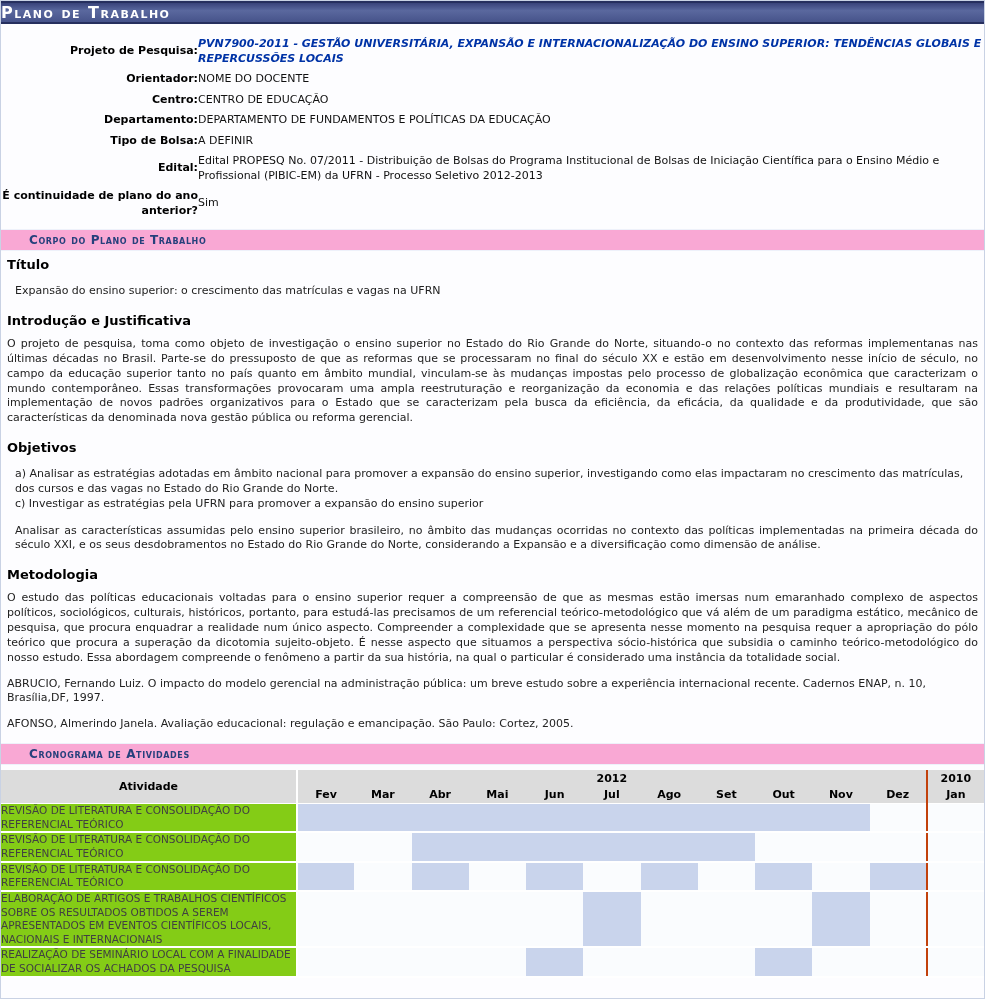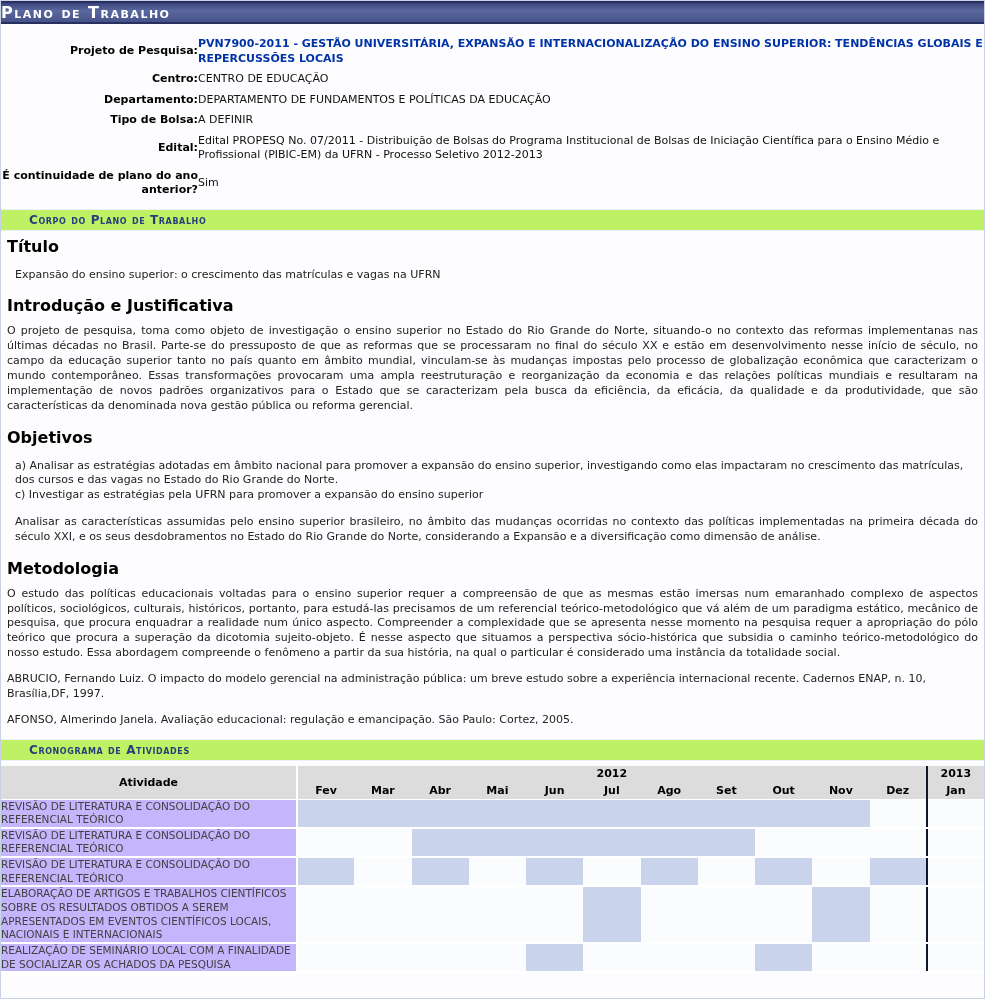--- a/index.html
+++ b/index.html
@@ -26,73 +26,77 @@
     text-align:left;line-height:19px;
   }
   
   table.details{border-collapse:collapse;width:100%;margin-top:10px;}
   table.details td{vertical-align:middle;padding:3px 0;line-height:1.32;}
   td.flabel{
     width:197px;text-align:right;font-weight:bold;color:#000;
     padding-right:5px;white-space:normal;
   }
   td.fvalue{padding-left:2px;padding-right:6px;color:#111;}
-  td.fvalue.link{color:#0033a6;font-weight:bold;}
+  td.fvalue.link{color:#0033a6;font-weight:bold;font-style:italic;}
   
   .section-bar{
-    background:#bef264;color:#26407c;font-weight:bold;font-size:12px;
+    background:#f9a8d4;color:#26407c;font-weight:bold;font-size:12px;
     font-variant:small-caps;letter-spacing:.6px;
     padding:3px 16px 3px 28px;margin-top:8px;
     border-top:1px solid #eef1fa;border-bottom:1px solid #eef1fa;
   }
   
   .corpo{padding:0 6px;}
-  .bheading{font-weight:bold;font-size:16px;color:#000;margin:14px 0 9px 0;}
+  .bheading{font-weight:bold;font-size:13px;color:#000;margin:14px 0 9px 0;}
   .bheading.first{margin-top:6px;}
   .bpara{margin:0 0 11px 0;line-height:1.35;white-space:pre-line;}
   .bpara.indent{padding-left:8px;margin-top:12px;}
   .bpara.justify{text-align:justify;}
   
   table.gantt{
     border-collapse:collapse;table-layout:fixed;width:100%;margin-top:5px;
   }
   table.gantt col.c-act{width:296px;}
   table.gantt th,table.gantt td{padding:0;margin:0;}
   table.gantt thead th{
     background:#dcdcdc;color:#000;font-size:11px;font-weight:bold;
   }
   th.year{font-size:12px;height:16px;}
   th.month{height:17px;border-bottom:1px solid #fff;}
   th.act-head{
     text-align:center;padding-left:4px;font-size:12px;
     border-right:2px solid #fff;border-bottom:1px solid #fff;
   }
   td.act{
-    background:#c4b5fd;color:#414141;font-size:10.5px;line-height:1.3;
+    background:#84cc16;color:#414141;font-size:10.5px;line-height:1.3;
     text-align:left;padding:2px 2px 2px 4px;
     border-right:2px solid #fff;border-bottom:2px solid #fff;
     word-wrap:break-word;
   }
   td.mcell{border-bottom:2px solid #fff;}
   td.mcell.on{background:#c9d4ec;}
   td.mcell.off{background:#fafcfe;}
-  .gap-right{border-right:2px solid #0f172a;}
+  .gap-right{border-right:2px solid #c2410c;}
 </style>
 </head>
 <body>
 
 <div class="page">
 
   <div class="title-bar">Plano de Trabalho</div>
 
   <table class="details">
     <tbody>
         <tr>
           <td class="flabel">Projeto de Pesquisa:</td>
           <td class="fvalue link">PVN7900-2011 - GESTÃO UNIVERSITÁRIA, EXPANSÃO E INTERNACIONALIZAÇÃO DO ENSINO SUPERIOR: TENDÊNCIAS GLOBAIS E REPERCUSSÕES LOCAIS</td>
+        </tr>
+        <tr>
+          <td class="flabel">Orientador:</td>
+          <td class="fvalue">NOME DO DOCENTE</td>
         </tr>
         <tr>
           <td class="flabel">Centro:</td>
           <td class="fvalue">CENTRO DE EDUCAÇÃO</td>
         </tr>
         <tr>
           <td class="flabel">Departamento:</td>
           <td class="fvalue">DEPARTAMENTO DE FUNDAMENTOS E POLÍTICAS DA EDUCAÇÃO</td>
         </tr>
         <tr>
@@ -142,21 +146,21 @@
         <col>
         <col>
         <col>
         <col>
         <col>
       </colgroup>
     <thead>
         <tr>
           <th class="act-head" rowspan="2">Atividade</th>
           <th class="year gap-right" colspan="11">2012</th>
-          <th class="year" colspan="1">2013</th>
+          <th class="year" colspan="1">2010</th>
         </tr>
         <tr>
           <th class="month">Fev</th>
           <th class="month">Mar</th>
           <th class="month">Abr</th>
           <th class="month">Mai</th>
           <th class="month">Jun</th>
           <th class="month">Jul</th>
           <th class="month">Ago</th>
           <th class="month">Set</th>

